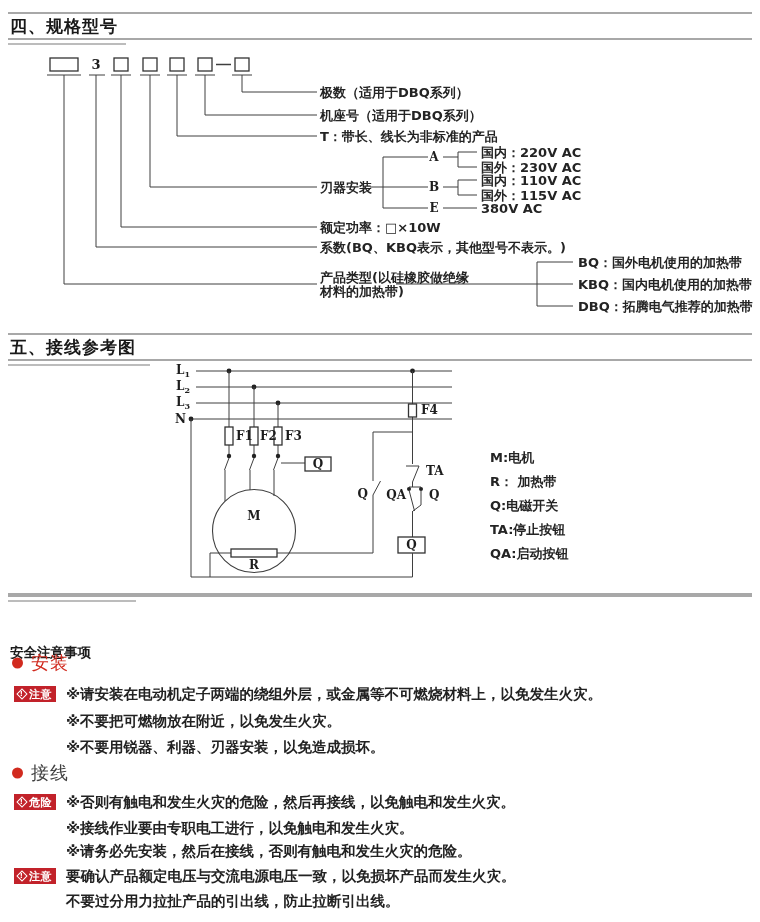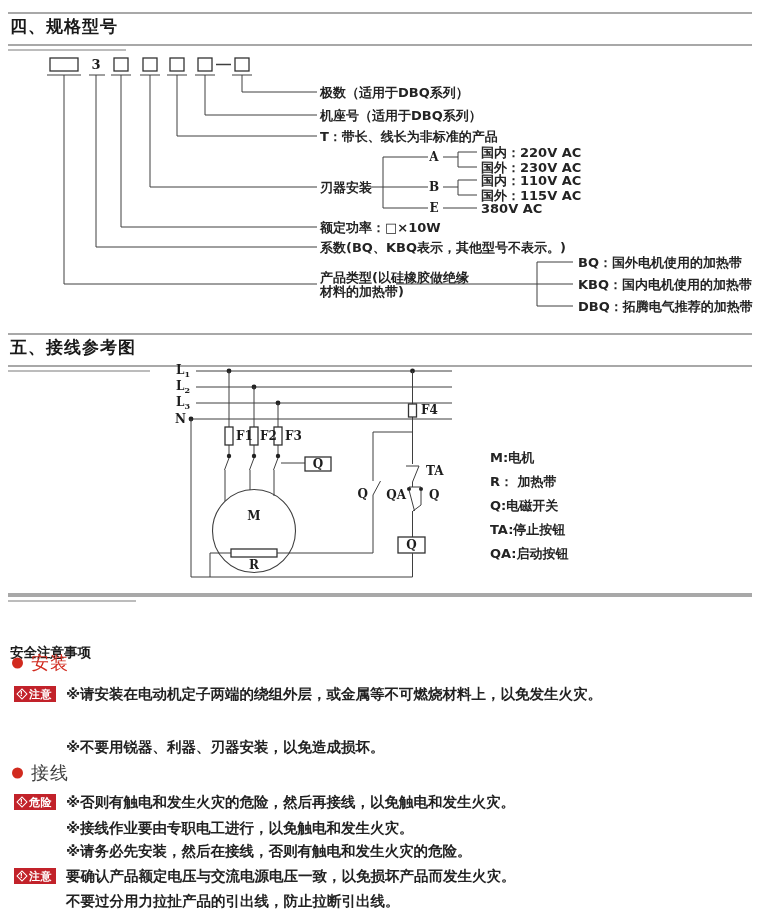--- a/index.html
+++ b/index.html
@@ -9,21 +9,21 @@
   svg.lines { position:absolute; left:0; top:0; }
   svg.lines path, svg.lines line, svg.lines polyline { stroke:#3f3f3f; stroke-width:1; fill:none; }
   svg.lines rect { stroke:#333333; stroke-width:1.3; fill:#ffffff; }
   svg.lines circle.dot { fill:#222222; stroke:none; }
   svg.lines circle.big { stroke:#3f3f3f; stroke-width:1.1; fill:none; }
   svg.lines .thick { stroke-width:1.5; }
 
   .sec-head { position:absolute; left:8px; width:744px; }
   .sec-head .rt { height:2px; background:#a8a8a8; }
   .sec-head h2 { font-size:17px; line-height:20px; font-weight:bold; color:#191919;
-                 letter-spacing:1px; padding:2px 0 8px 2px; }
+                 letter-spacing:1px; padding:2px 0 2px 2px; }
   .sec-head .rb { height:2px; background:#a8a8a8; }
   .sec-head .rs { height:2px; background:#bcbcbc; margin-top:3px; }
 
   .lbl { position:absolute; transform:translateY(-50%); white-space:nowrap;
          font-size:13px; font-weight:600; color:#242424; line-height:1; }
   .lbl.serif { font-family:"DejaVu Serif", serif; font-weight:bold; font-size:12px; color:#1d1d1d; }
   .lbl.center { text-align:center; }
   .lbl.right { text-align:right; }
   .lbl sub { font-size:8px; }
 
@@ -214,20 +214,21 @@
   <span class="red-dot" style="left:12px;top:663px;background:#d12a1e"></span>
   <div class="red-head" style="left:31px;top:663px;color:#d12a1e">安装</div>
 
   <span class="badge" style="top:694px;background:#c2222a">
     <span class="dia">
         <span>!</span>
       </span>
     <span>注意</span>
   </span>
   <div class="body-row" style="top:694px">※请安装在电动机定子两端的绕组外层，或金属等不可燃烧材料上，以免发生火灾。</div>
+  <div class="body-row" style="top:721px">※不要把可燃物放在附近，以免发生火灾。</div>
   <div class="body-row" style="top:747px">※不要用锐器、利器、刃器安装，以免造成损坏。</div>
 
   <span class="red-dot" style="left:12px;top:773px;background:#d12a1e"></span>
   <div class="red-head" style="left:31px;top:773px;color:#404040">接线</div>
 
   <span class="badge" style="top:802px;background:#c2222a">
     <span class="dia">
         <span>!</span>
       </span>
     <span>危险</span>

